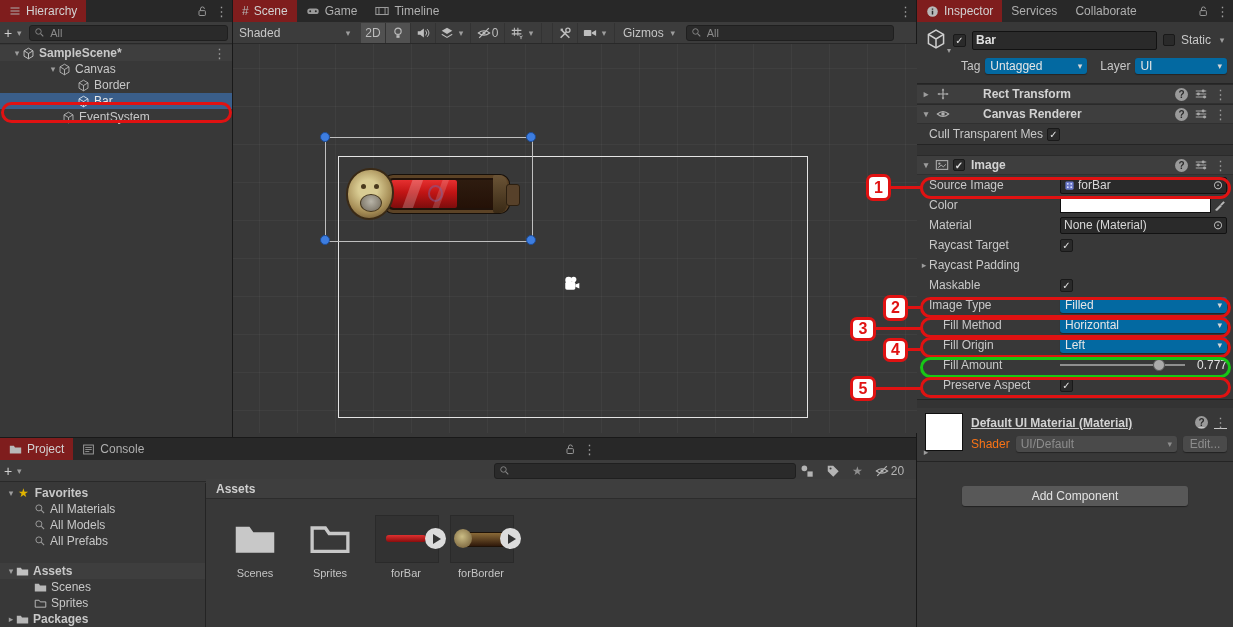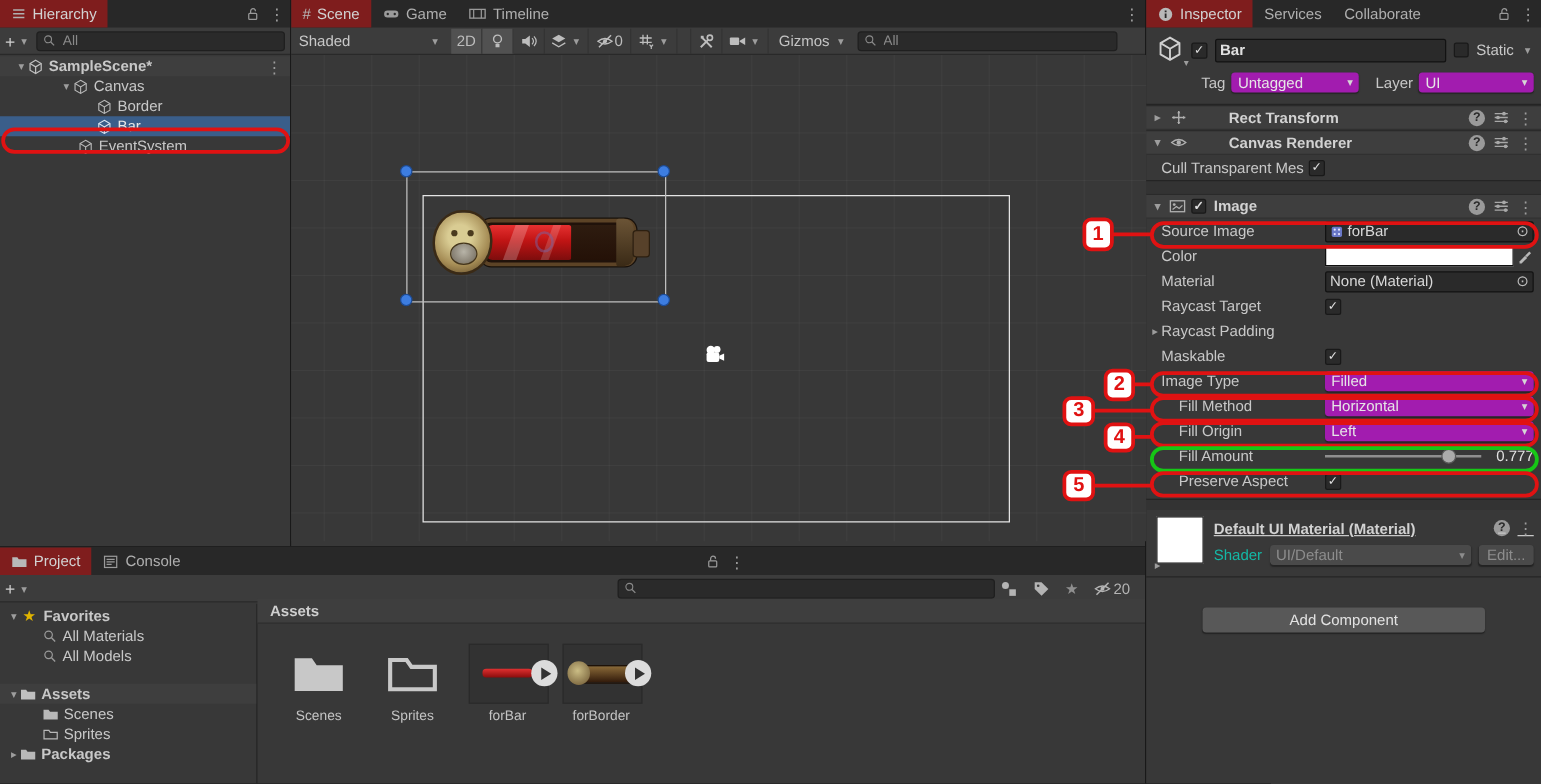--- a/index.html
+++ b/index.html
@@ -23,39 +23,39 @@
   .rowhl{background:#3e3e3e;}
   .rowsel{background:#3a5e8a;color:#e8e8e8;}
   
   .comp-hdr{height:20px;background:#3e3e3e;border-top:1px solid #2a2a2a;border-bottom:1px solid #303030;display:flex;align-items:center;font-weight:bold;color:#d2d2d2;padding-left:4px;box-sizing:border-box;}
   .comp-hdr .right{margin-left:auto;display:flex;align-items:center;gap:6px;margin-right:6px;font-weight:normal;}
   .qhelp{width:13px;height:13px;border-radius:50%;background:#9a9a9a;color:#2b2b2b;font-size:10px;font-weight:bold;display:flex;align-items:center;justify-content:center;flex:none;}
   .irow{height:20px;display:flex;align-items:center;padding-left:12px;box-sizing:border-box;}
   .ilabel{width:131px;flex:none;color:#c8c8c8;white-space:nowrap;overflow:hidden;}
   .ilabel.ind{padding-left:14px;width:117px;}
   .ictrl{flex:1;margin-right:6px;display:flex;align-items:center;min-width:0;}
-  .dd{background:#a21caf;border-radius:3px;height:16px;flex:1;display:flex;align-items:center;padding:0 5px;color:#e6e6e6;box-shadow:0 1px 1px rgba(0,0,0,.35);}
+  .dd{background:#0369a1;border-radius:3px;height:16px;flex:1;display:flex;align-items:center;padding:0 5px;color:#e6e6e6;box-shadow:0 1px 1px rgba(0,0,0,.35);}
   .dd .arr{margin-left:auto;font-size:9px;color:#d6d6d6;}
   .ifield{background:#2a2a2a;border:1px solid #121212;border-radius:2px;height:15px;flex:1;display:flex;align-items:center;padding:0 3px;gap:3px;color:#d8d8d8;}
   .pick{margin-left:auto;color:#bdbdbd;font-size:12px;}
   .chk{width:13px;height:13px;background:#2a2a2a;border:1px solid #191919;border-radius:2px;display:flex;align-items:center;justify-content:center;font-size:10px;color:#e0e0e0;flex:none;box-sizing:border-box;}
   .btn{background:#585858;border-radius:3px;box-shadow:0 1px 1px rgba(0,0,0,.4);display:flex;align-items:center;justify-content:center;color:#e2e2e2;cursor:default;}
   .tbtn{height:20px;min-width:24px;display:flex;align-items:center;justify-content:center;gap:2px;color:#bdbdbd;border-right:1px solid #333;}
   .tbtn.on{background:#515151;}
   
   #viewport{position:absolute;left:0;top:44px;width:684px;height:389px;background-color:#383838;
     background-image:linear-gradient(rgba(255,255,255,.035) 1px,transparent 1px),linear-gradient(90deg,rgba(255,255,255,.035) 1px,transparent 1px);
     background-size:38px 38px;background-position:-12px -14px;overflow:hidden;}
   .handle{position:absolute;width:10px;height:10px;border-radius:50%;background:#3d7de0;border:1px solid #1d4c96;box-sizing:border-box;}
   
   .ann-oval{position:absolute;border:3px solid #e01212;border-radius:12px;box-sizing:border-box;pointer-events:none;}
   .ann-oval.green{border-color:#16c716;}
   .ann-badge{position:absolute;background:#ffffff;border:3px solid #e01212;border-radius:7px;color:#e01212;font-weight:bold;font-size:16px;display:flex;align-items:center;justify-content:center;box-sizing:border-box;pointer-events:none;}
   .ann-line{position:absolute;height:3px;background:#e01212;pointer-events:none;}
-  .dim{color:#14b8a6;}
+  .dim{color:#f97316;}
   .asset-lbl{position:absolute;font-size:11px;color:#c4c4c4;text-align:center;}
   .playbadge{position:absolute;width:21px;height:21px;border-radius:50%;background:#dcdcdc;display:flex;align-items:center;justify-content:center;}
   .playbadge:after{content:"";display:block;width:0;height:0;border-left:8px solid #333;border-top:5px solid transparent;border-bottom:5px solid transparent;margin-left:2px;}
 </style>
 </head>
 <body>
 
 <div id="root">
 
   <svg width="0" height="0" style="position:absolute">
@@ -421,20 +421,26 @@
         <svg class="ic" style="width:12px;height:12px;color:#9a9a9a">
             <use href="#i-search"></use>
           </svg>
         <span class="lbl">All Materials</span>
       </div>
       <div class="hrow" style="padding-left:34px;">
         <svg class="ic" style="width:12px;height:12px;color:#9a9a9a">
             <use href="#i-search"></use>
           </svg>
         <span class="lbl">All Models</span>
+      </div>
+      <div class="hrow" style="padding-left:34px;">
+        <svg class="ic" style="width:12px;height:12px;color:#9a9a9a">
+            <use href="#i-search"></use>
+          </svg>
+        <span class="lbl">All Prefabs</span>
       </div>
       <div style="height:14px;"></div>
       <div class="hrow rowhl" style="padding-left:6px;">
         <span class="tri">▾</span>
         <svg class="ic" style="width:13px;height:13px;color:#c0c0c0">
             <use href="#i-folder"></use>
           </svg>
         <span class="lbl" style="font-weight:bold;">Assets</span>
       </div>
       <div class="hrow" style="padding-left:34px;">

